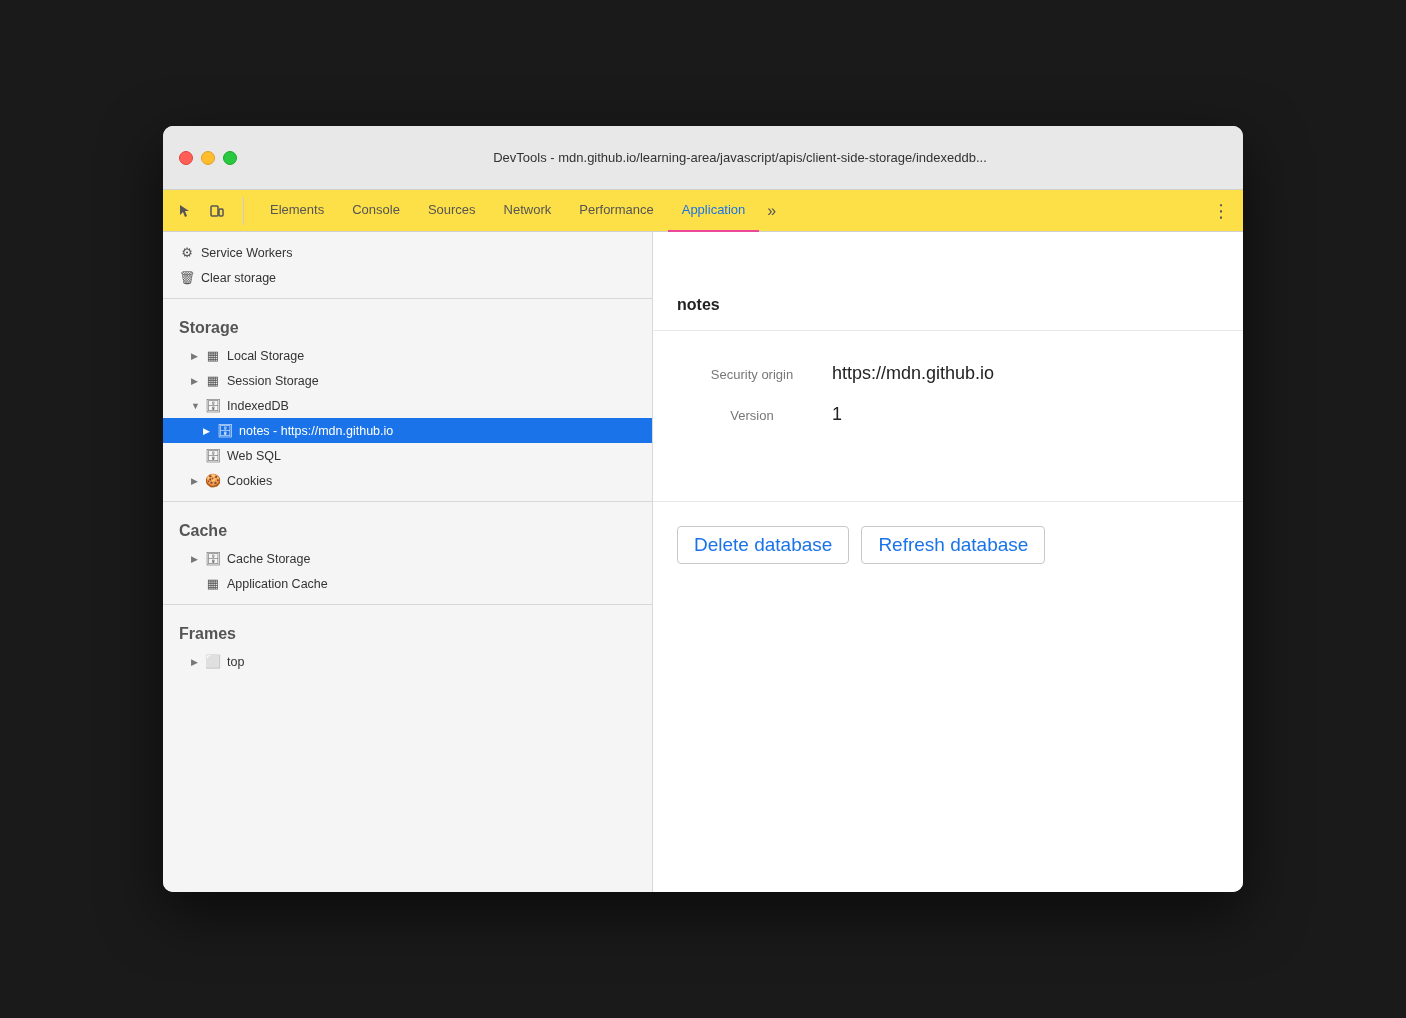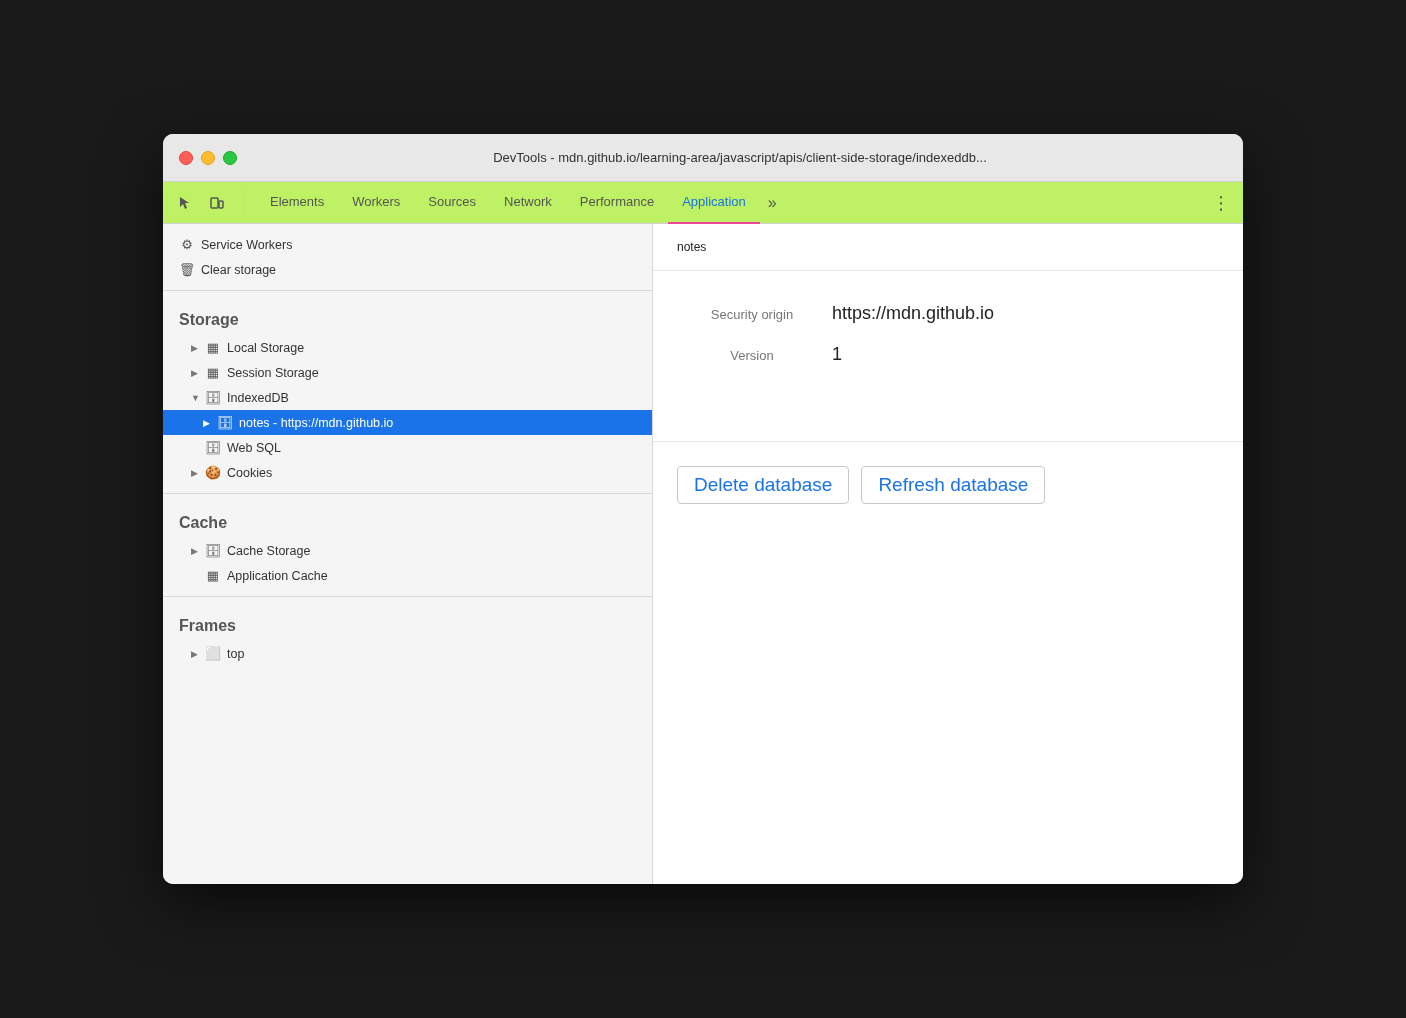--- a/index.html
+++ b/index.html
@@ -13,21 +13,21 @@
     }
     .window {
       width: 1080px;
       background: #f5f5f5;
       border-radius: 10px;
       overflow: hidden;
       box-shadow: 0 20px 60px rgba(0,0,0,0.6);
     }
     .title-bar {
       background: #e8e8e8;
-      height: 48px;
+      height: 64px;
       display: flex;
       align-items: center;
       padding: 0 16px;
       border-bottom: 1px solid #d0d0d0;
     }
     .traffic-lights {
       display: flex;
       gap: 8px;
       margin-right: 16px;
     }
@@ -40,21 +40,21 @@
     .tl-red { background: #ff5f57; border: 1px solid #e0443e; }
     .tl-yellow { background: #ffbd2e; border: 1px solid #dea123; }
     .tl-green { background: #28c840; border: 1px solid #1aab29; }
     .title-text {
       font-size: 13px;
       color: #333;
       flex: 1;
       text-align: center;
     }
     .toolbar {
-      background: #bef264;
+      background: #fde047;
       height: 42px;
       display: flex;
       align-items: center;
       border-bottom: 1px solid #d0d0d0;
       padding: 0 8px;
     }
     .toolbar-icons {
       display: flex;
       gap: 4px;
       margin-right: 12px;
@@ -171,23 +171,24 @@
     .panel {
       flex: 1;
       background: #fff;
       padding: 0;
       display: flex;
       flex-direction: column;
     }
     .panel-header {
       padding: 16px 24px;
       border-bottom: 1px solid #e8e8e8;
-      font-size: 12px;
-      font-weight: 400;
+      font-size: 16px;
+      font-weight: 700;
       color: #222;
+      margin-top: 48px;
     }
     .panel-body {
       padding: 32px 24px;
     }
     .info-row {
       display: flex;
       align-items: baseline;
       margin-bottom: 20px;
     }
     .info-label {
@@ -248,21 +249,21 @@
           <rect x="2" y="3" width="7" height="10" rx="1" stroke="#555" stroke-width="1.5" fill="none"></rect>
           <rect x="10" y="6" width="4" height="7" rx="1" stroke="#555" stroke-width="1.5" fill="none"></rect>
         </svg>
       </button>
     </div>
     <div class="tabs">
       <div class="tab">
         <span>Elements</span>
       </div>
       <div class="tab">
-        <span>Workers</span>
+        <span>Console</span>
       </div>
       <div class="tab">
         <span>Sources</span>
       </div>
       <div class="tab">
         <span>Network</span>
       </div>
       <div class="tab">
         <span>Performance</span>
       </div>

